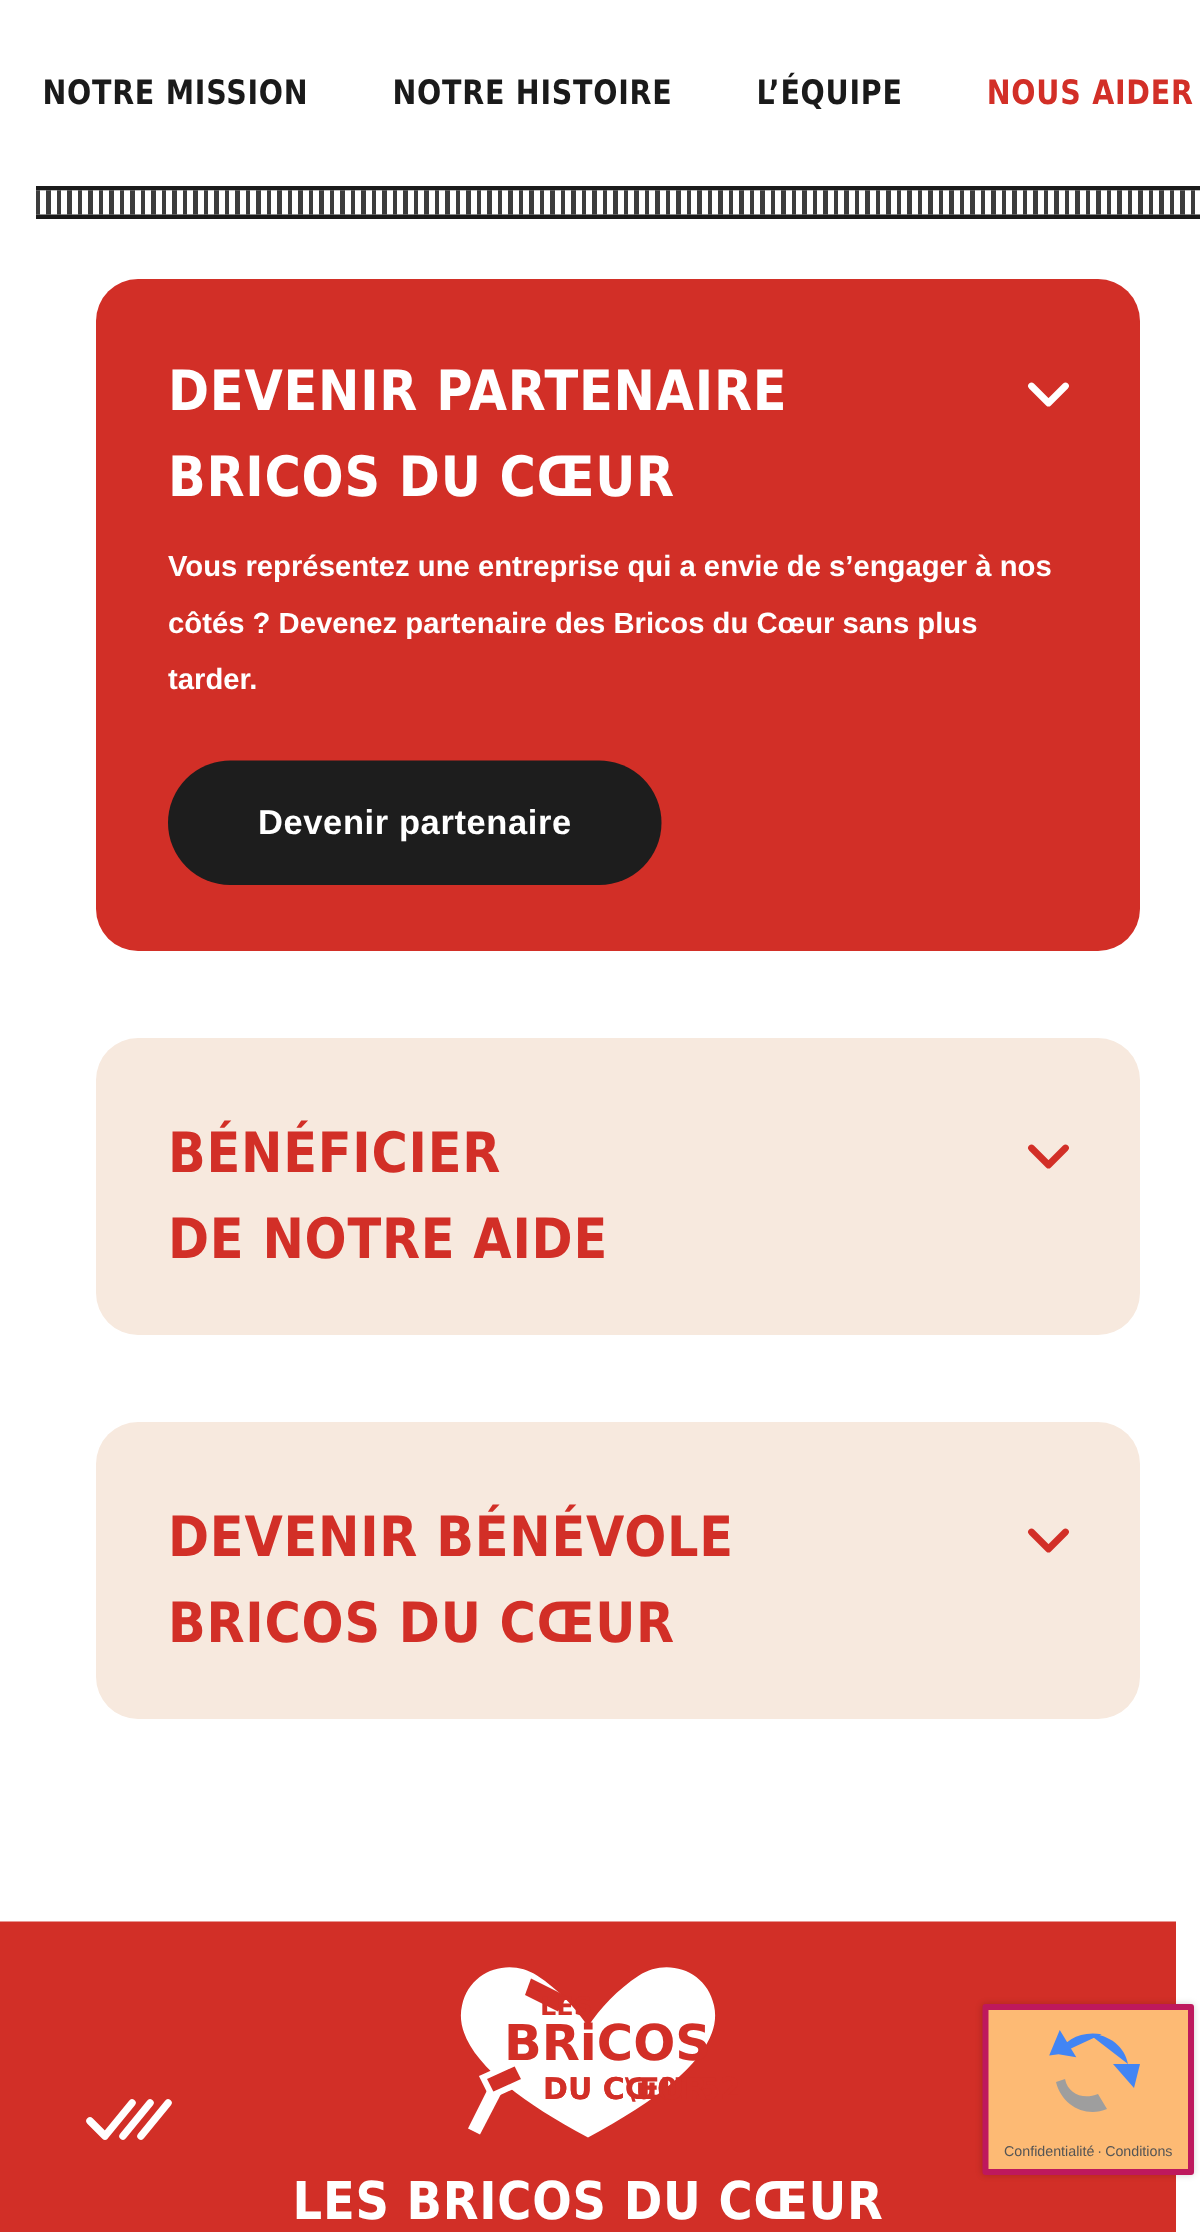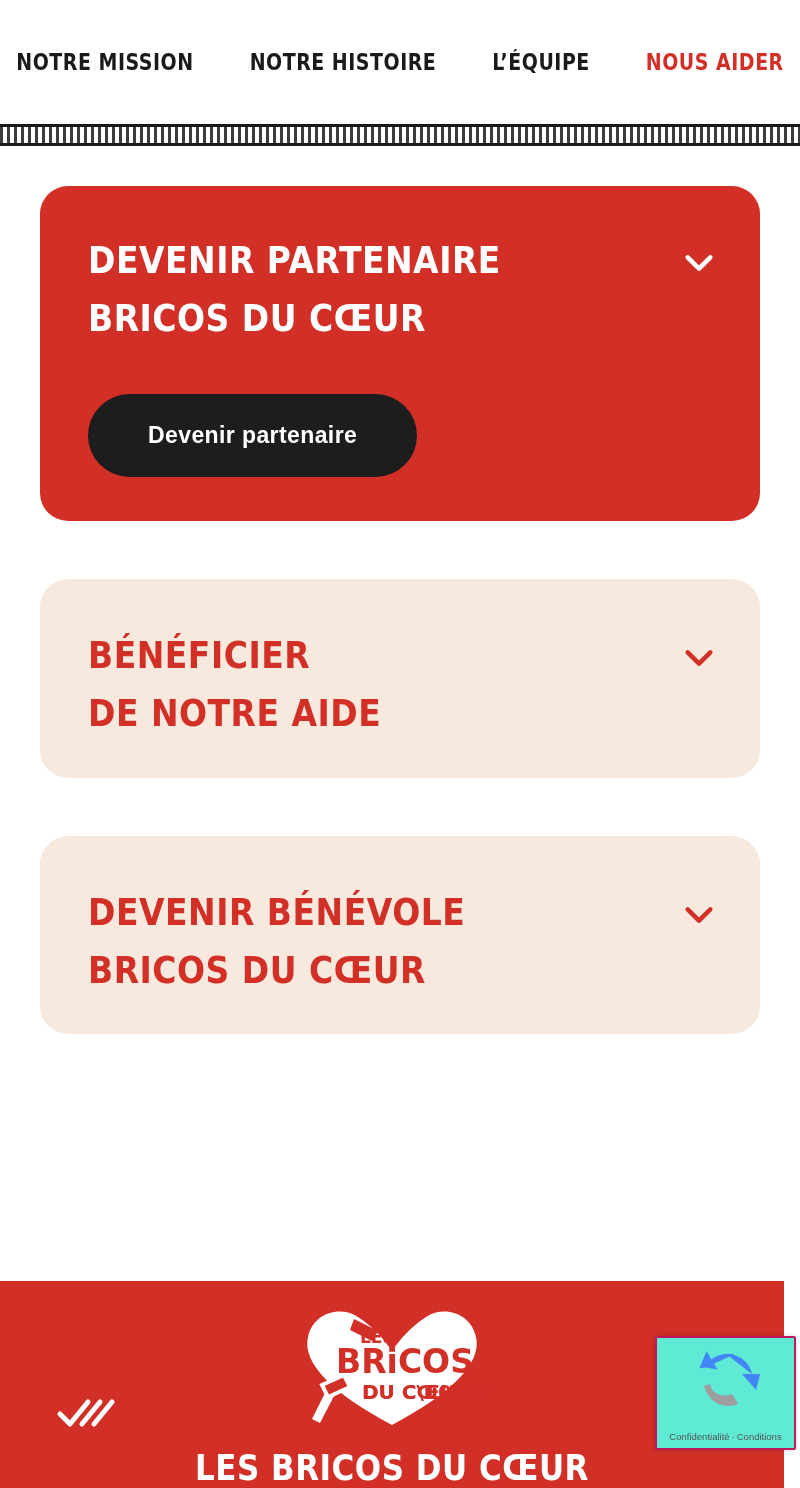--- a/index.html
+++ b/index.html
@@ -11,20 +11,21 @@
     font-family: "Liberation Sans", sans-serif;
     overflow: hidden;
   }
 
   .page {
     position: relative;
     width: 800px;
     height: 1488px;
     background: #ffffff;
     overflow: hidden;
+    padding-left: 24px;
   }
 
   
   .navbar {
     height: 124px;
     display: flex;
     align-items: center;
     justify-content: center;
     gap: 0;
     background: #ffffff;
@@ -196,22 +197,22 @@
     height: 34px;
   }
 
   
   .recaptcha {
     position: absolute;
     right: 4px;
     bottom: 38px;
     width: 141px;
     height: 114px;
-    background: #5eead4;
-    border: 2px solid #be185d;
+    background: #fdba74;
+    border: 4px solid #be185d;
     border-radius: 2px;
     box-shadow: 0 0 5px rgba(0,0,0,0.18);
   }
   .recaptcha-logo {
     position: absolute;
     top: 8px;
     left: 50%;
     transform: translateX(-50%);
     width: 72px;
     height: 72px;
@@ -255,20 +256,21 @@
           <span>DEVENIR PARTENAIRE</span><br>
           <span>BRICOS DU CŒUR</span>
         </h2>
         <span class="chev">
           <svg viewBox="0 0 24 24" width="34" height="34" aria-hidden="true">
             <path d="M4 8 L12 16 L20 8" fill="none" stroke="#ffffff" stroke-width="3.2" stroke-linecap="round" stroke-linejoin="round"></path>
           </svg>
         </span>
       </div>
       <div class="acc-body">
+        <p class="acc-text">Vous représentez une entreprise qui a envie de s’engager à nos côtés ? Devenez partenaire des Bricos du Cœur sans plus tarder.</p>
         <button class="cta">Devenir partenaire</button>
       </div>
     </section>
 
     <section class="acc closed">
       <div class="acc-head">
         <h2 class="acc-title">
           <span>BÉNÉFICIER</span><br>
           <span>DE NOTRE AIDE</span>
         </h2>

